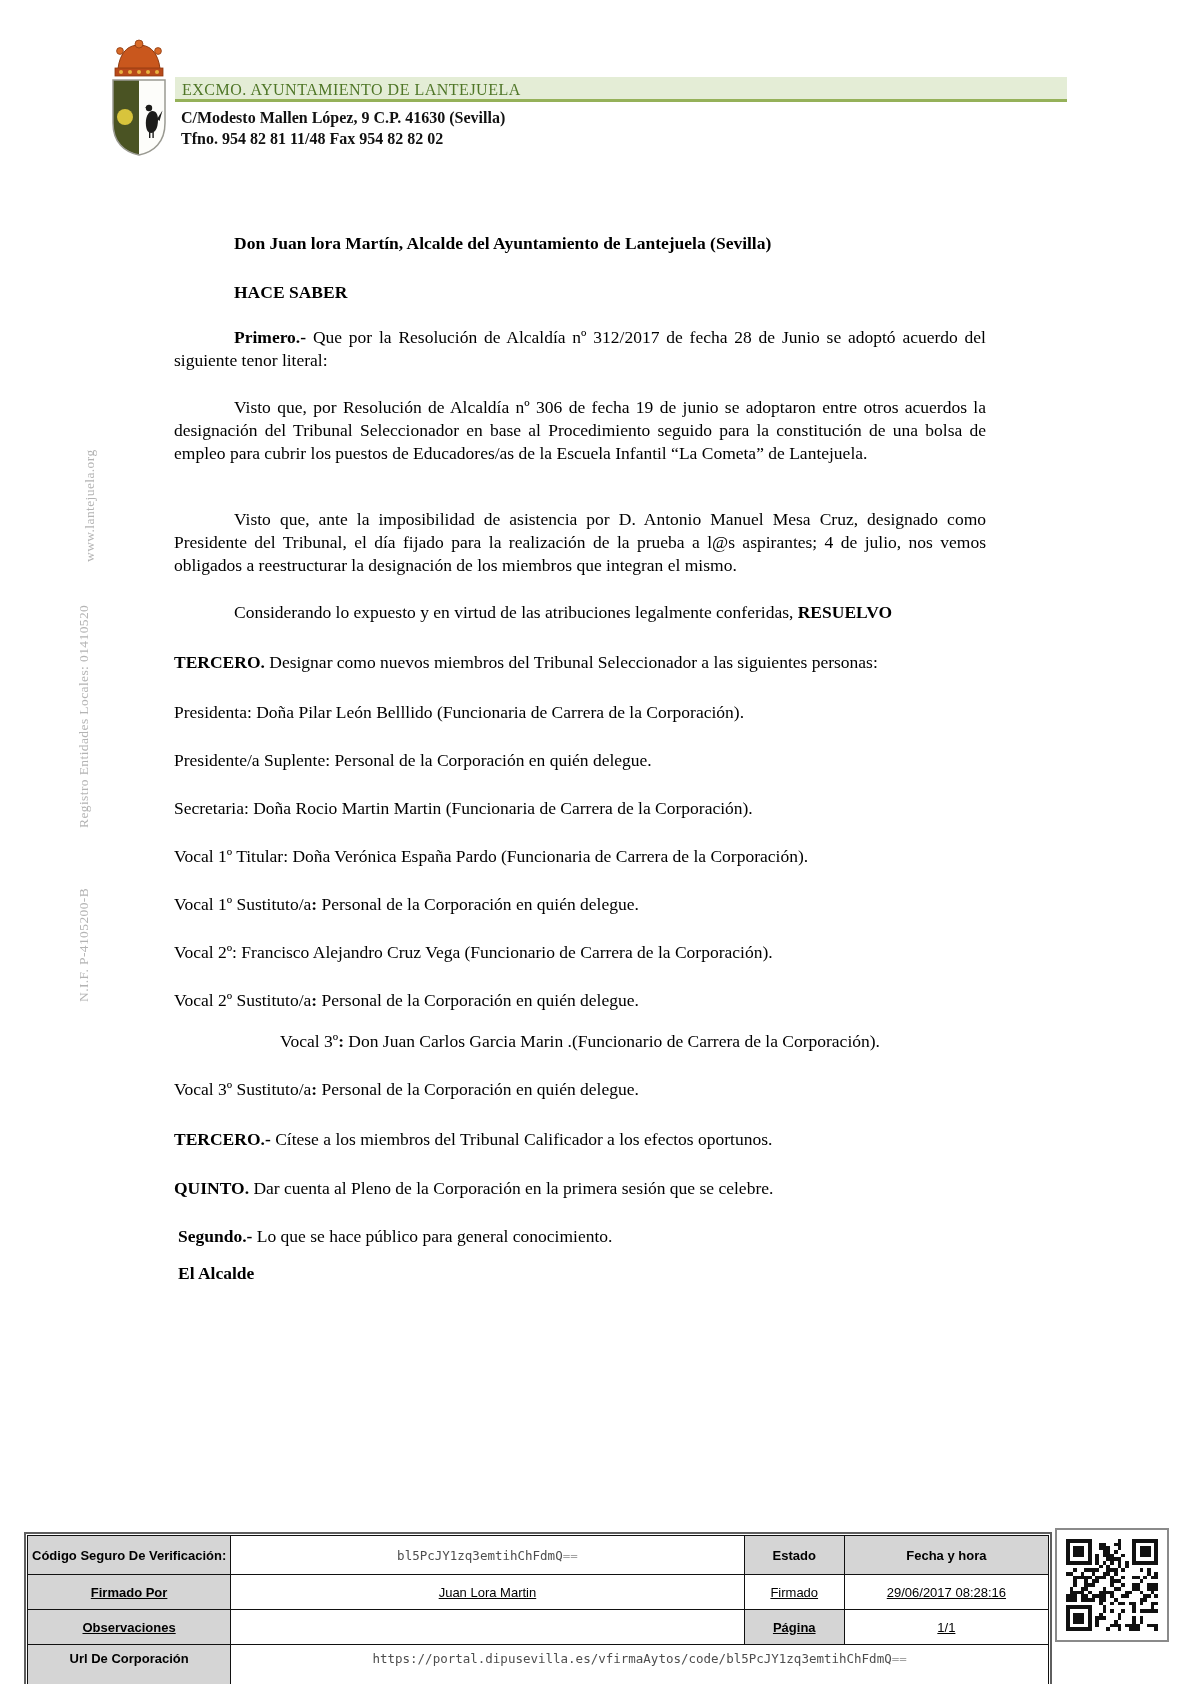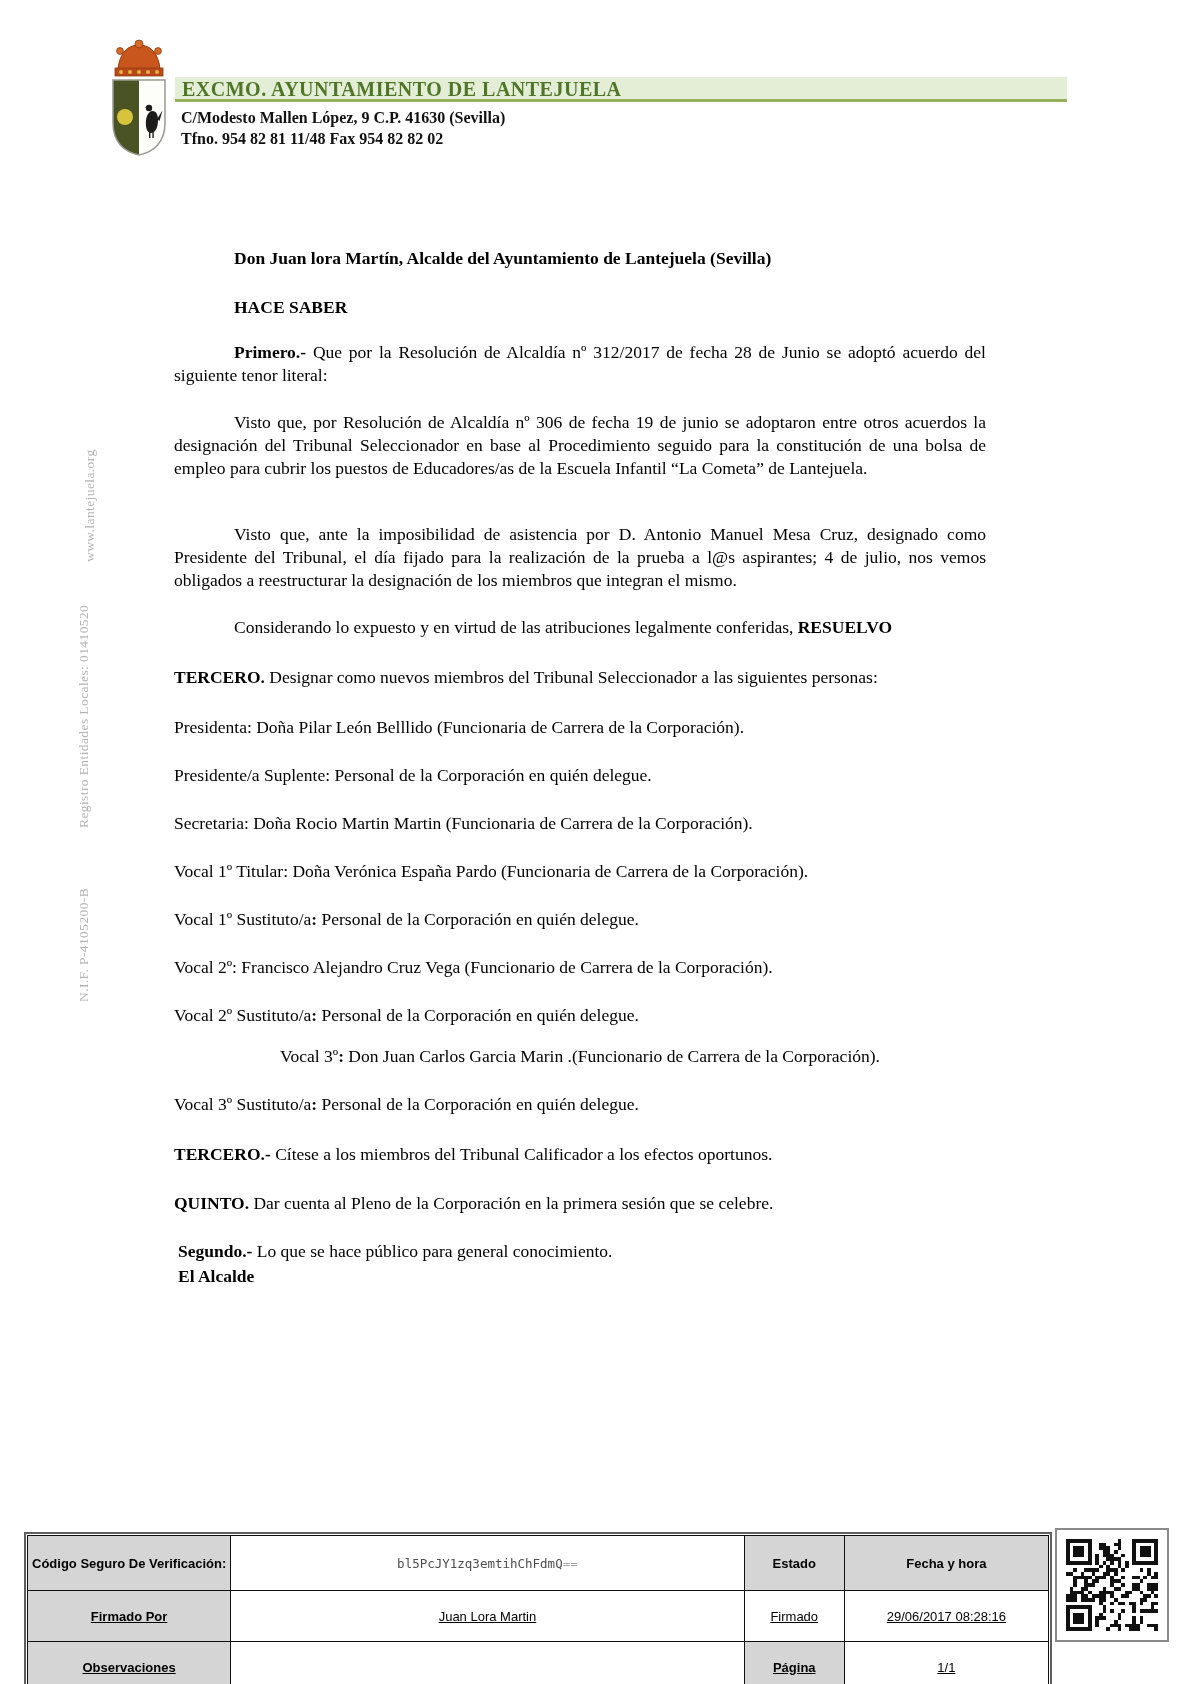--- a/index.html
+++ b/index.html
@@ -9,21 +9,21 @@
     font-family:"Liberation Serif", serif;color:#000;
   }
   
   .crest{position:absolute;left:104px;top:38px;}
   .banner{
     position:absolute;left:175px;top:77px;width:892px;height:25px;
     background:#e4edd6;border-bottom:3px solid #95b159;
     line-height:25px;padding-left:7px;box-sizing:border-box;
   }
   .banner-title{
-    font-weight:bold;font-size:20px;color:#4f7627;letter-spacing:.5px;
+    font-weight:normal;font-size:16px;color:#4f7627;letter-spacing:.5px;
     font-family:"Liberation Serif", serif;
   }
   .addr{
     position:absolute;left:181px;top:107px;
     font-weight:bold;font-size:16px;line-height:21px;color:#111;
   }
   
   .vtext{
     position:absolute;white-space:nowrap;
     transform:rotate(-90deg);transform-origin:0 0;
@@ -44,21 +44,21 @@
   .csv-wrap{
     position:absolute;left:24px;top:1532px;width:1028px;
     border:2px solid #5f5f5f;background:#fff;padding:1px;box-sizing:border-box;
   }
   table.csv{
     border-collapse:collapse;width:100%;table-layout:fixed;
     font-family:"Liberation Sans", sans-serif;font-size:13px;
   }
   table.csv td{
     border:1px solid #111;overflow:hidden;white-space:nowrap;
-    padding:16px 4px;text-align:center;vertical-align:middle;
+    padding:8px 4px;text-align:center;vertical-align:middle;
   }
   td.lbl{background:#d5d5d5;font-weight:bold;}
   td.left{text-align:left;}
   td.mono{
     font-family:"DejaVu Sans Mono", monospace;font-size:12.5px;color:#4d4d4d;
   }
   td.mono .sfx{color:#a2a2a2;}
   tr.r1 td{height:22px;}
   tr.r2 td, tr.r3 td{height:18px;text-decoration:underline;}
   tr.r4 td{height:38px;vertical-align:top;padding-top:6px;}
@@ -111,40 +111,40 @@
       <div>C/Modesto Mallen López, 9    C.P. 41630 (Sevilla)</div>
       <div>Tfno. 954 82 81 11/48   Fax 954 82 82 02</div>
     </div>
   </div>
 
   <div class="vtext" style="left:82px;top:562px;">www.lantejuela.org</div>
   <div class="vtext" style="left:76px;top:828px;">Registro Entidades Locales: 01410520</div>
   <div class="vtext" style="left:76px;top:1002px;">N.I.F. P-4105200-B</div>
 
   <div class="doc-body" id="doc-body">
-      <p class="indent " style="margin-top: 15px;"><span class="b">Don Juan lora Martín, Alcalde del Ayuntamiento de Lantejuela (Sevilla)</span></p>
+      <p class="indent " style="margin-top: 0px;"><span class="b">Don Juan lora Martín, Alcalde del Ayuntamiento de Lantejuela (Sevilla)</span></p>
       <p class="indent " style="margin-top: 26px;"><span class="b">HACE SABER</span></p>
       <p class="indent justify " style="margin-top: 22px;"><span class="b">Primero.- </span><span>Que por la Resolución de Alcaldía nº 312/2017 de fecha 28 de Junio se adoptó acuerdo del siguiente tenor literal:</span></p>
       <p class="indent justify " style="margin-top: 24px;"><span>Visto que, por Resolución de Alcaldía nº 306 de fecha 19 de junio se adoptaron entre otros acuerdos la designación del Tribunal Seleccionador en base al Procedimiento seguido para la constitución de una bolsa de empleo para cubrir los puestos de Educadores/as de la Escuela Infantil “La Cometa” de Lantejuela.</span></p>
       <p class="indent justify " style="margin-top: 43px;"><span>Visto que, ante la imposibilidad de asistencia por D. Antonio Manuel Mesa Cruz, designado como Presidente del Tribunal,  el día fijado para la realización de la prueba a l@s aspirantes; 4 de julio, nos vemos obligados a reestructurar la designación de los miembros que integran el mismo.</span></p>
       <p class="indent " style="margin-top: 24px;"><span>Considerando lo expuesto y en virtud de las atribuciones legalmente conferidas, </span><span class="b">RESUELVO</span></p>
       <p class="" style="margin-top: 27px;"><span class="b">TERCERO.</span><span>  Designar como nuevos miembros del Tribunal Seleccionador a las siguientes personas:</span></p>
       <p class="" style="margin-top: 27px;"><span>Presidenta: Doña Pilar León Belllido (Funcionaria de Carrera de la Corporación).</span></p>
       <p class="" style="margin-top: 25px;"><span>Presidente/a Suplente: Personal de la Corporación en quién delegue.</span></p>
       <p class="" style="margin-top: 25px;"><span>Secretaria: Doña Rocio Martin Martin (Funcionaria de Carrera de la Corporación).</span></p>
       <p class="" style="margin-top: 25px;"><span>Vocal 1º Titular: Doña Verónica España Pardo (Funcionaria de Carrera de la Corporación).</span></p>
       <p class="" style="margin-top: 25px;"><span>Vocal 1º Sustituto/a</span><span class="b">:</span><span> Personal de la Corporación en quién delegue.</span></p>
       <p class="" style="margin-top: 25px;"><span>Vocal 2º: Francisco Alejandro Cruz Vega  (Funcionario de Carrera de la Corporación).</span></p>
       <p class="" style="margin-top: 25px;"><span>Vocal 2º Sustituto/a</span><span class="b">:</span><span> Personal de la Corporación en quién delegue.</span></p>
       <p class="" style="margin-top: 18px; text-align: center;"><span>Vocal 3º</span><span class="b">:</span><span> Don Juan Carlos Garcia Marin .(Funcionario de Carrera de la Corporación).</span></p>
       <p class="" style="margin-top: 25px;"><span>Vocal 3º Sustituto/a</span><span class="b">:</span><span> Personal de la Corporación en quién delegue.</span></p>
       <p class="" style="margin-top: 27px;"><span class="b">TERCERO.-</span><span> Cítese a los miembros del Tribunal Calificador a los efectos oportunos.</span></p>
       <p class="" style="margin-top: 26px;"><span class="b">QUINTO.</span><span> Dar cuenta al Pleno de la Corporación en la primera sesión que se celebre.</span></p>
       <p class="pad" style="margin-top: 25px;"><span class="b">Segundo.-</span><span> Lo que se hace público para general conocimiento.</span></p>
-      <p class="pad" style="margin-top: 2px;"><span class="b">El Alcalde</span></p>
+      <p class="pad" style="margin-top: 14px;"><span class="b">El Alcalde</span></p>
     </div>
 
   <div class="csv-wrap">
     <table class="csv" id="csv-table">
       <colgroup>
         <col style="width:203px">
           <col style="width:513px">
         <col style="width:100px">
           <col style="width:204px">
       </colgroup>

